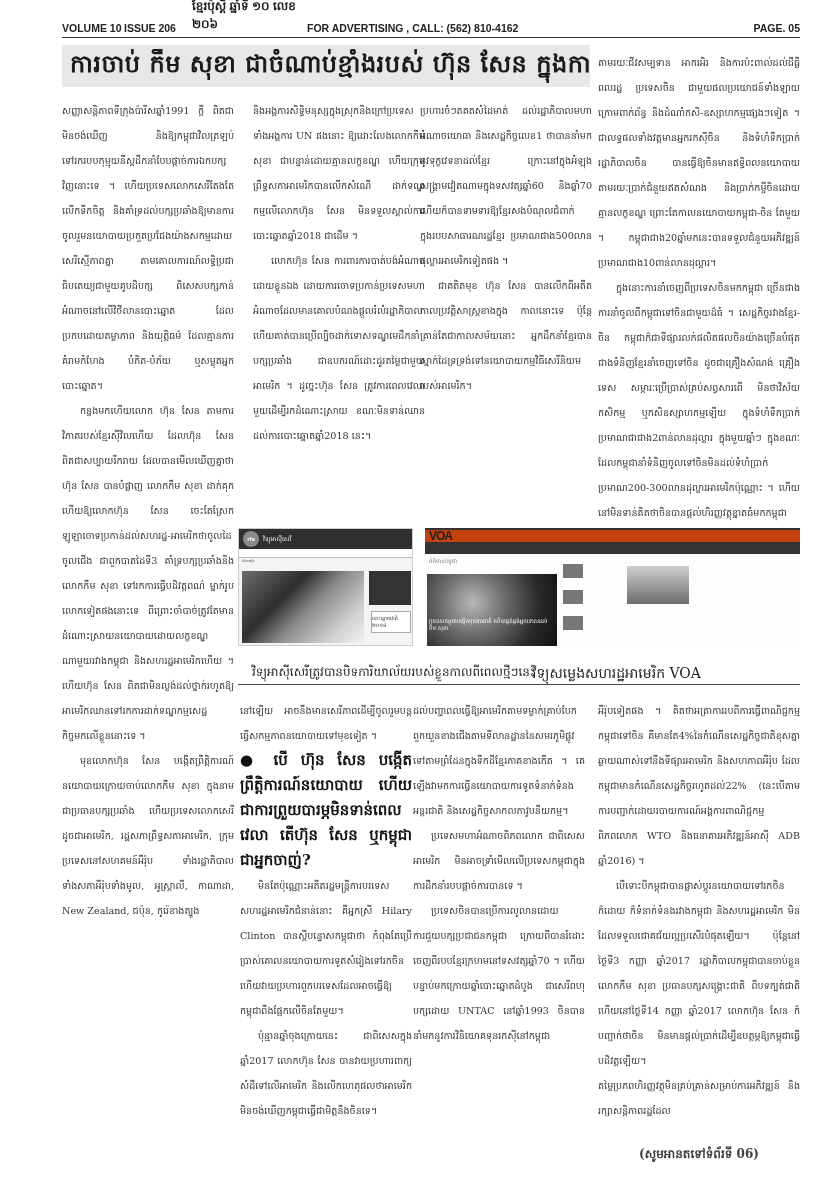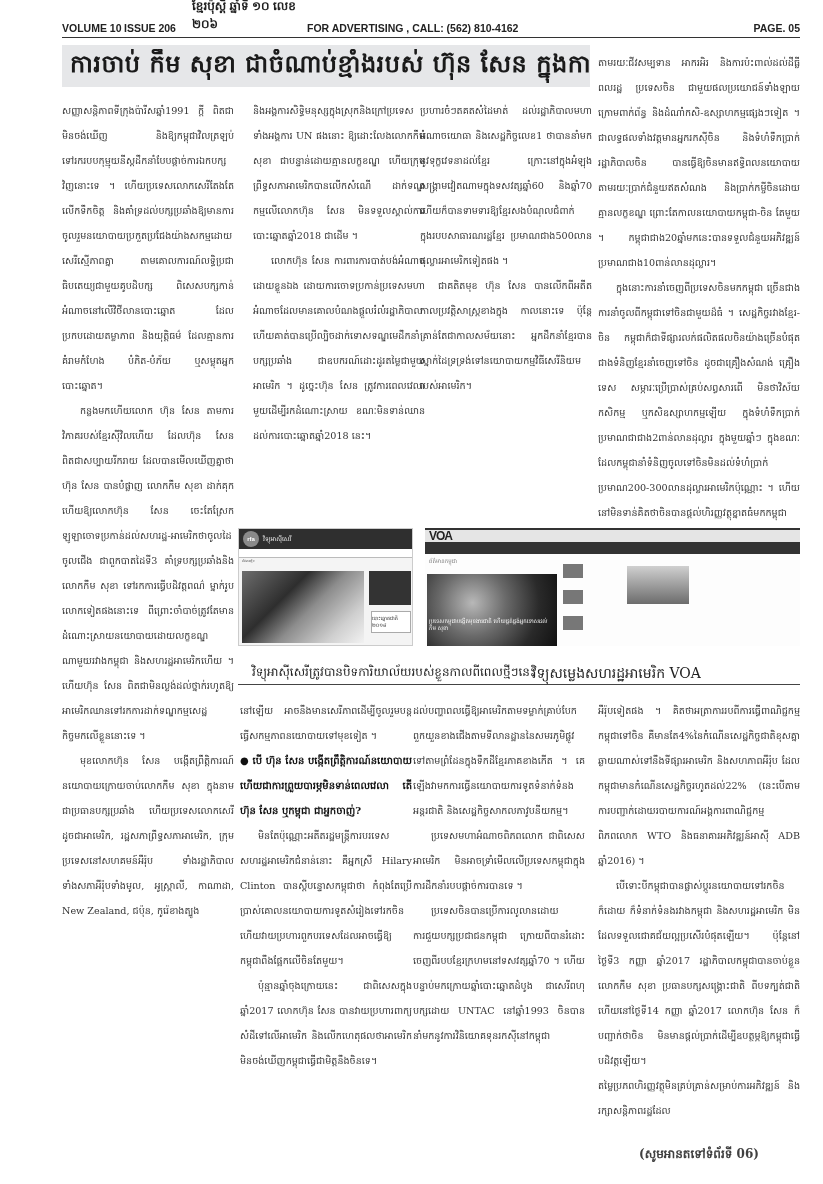--- a/index.html
+++ b/index.html
@@ -32,38 +32,38 @@
   }
   .col p { margin-bottom: 0; text-indent: 0; }
   .col p.ind { text-indent: 18px; }
   .col1 { left: 62px; top: 98px; width: 172px; height: 1070px; }
   .col2 { left: 253px; top: 98px; width: 172px; height: 425px; }
   .col3 { left: 420px; top: 98px; width: 172px; height: 425px; }
   .col4 { left: 598px; top: 50px; width: 202px; height: 475px; }
   .col2b { left: 240px; top: 698px; width: 172px; height: 480px; }
   .col3b { left: 413px; top: 698px; width: 172px; height: 480px; }
   .col4b { left: 598px; top: 698px; width: 202px; height: 440px; }
-  .subhead { font-weight: bold; font-size: 10px; color: #111; text-indent: 10px; }
+  .subhead { font-weight: bold; font-size: 15px; color: #111; text-indent: 10px; }
   .continued {
     position: absolute; left: 598px; top: 1146px; width: 202px; text-align: center;
     font-weight: bold; font-size: 12px; color: #404040;
   }
   
   .shots { position: absolute; left: 238px; top: 528px; width: 562px; height: 150px; }
   .shot-rfa { position: absolute; left: 0; top: 0; width: 175px; height: 118px; background: #f4f4f4; border: 1px solid #ccc; overflow: hidden; }
   .rfa-bar { height: 20px; background: #2f2f2f; display: flex; align-items: center; padding-left: 4px; }
   .rfa-logo { width: 16px; height: 16px; border-radius: 50%; background: #8a8a8a; color: #fff; font-size: 6px; display: flex; align-items: center; justify-content: center; font-family: "Liberation Sans", sans-serif; font-weight: bold; }
   .rfa-name { color: #eee; font-size: 6px; margin-left: 4px; }
   .rfa-nav { height: 9px; background: #fff; border-bottom: 1px solid #bbb; }
   .rfa-crumb { height: 8px; font-size: 3px; padding: 1px 3px; color: #444; }
   .rfa-photo { position: absolute; left: 3px; top: 42px; width: 122px; height: 72px; background: linear-gradient(135deg, #6d6d6d 0%, #2e2e2e 35%, #8c8c8c 55%, #cfcfcf 80%, #f2f2f2 100%); }
   .rfa-side { position: absolute; left: 130px; top: 42px; width: 42px; height: 34px; background: #333; }
   .rfa-badge { position: absolute; left: 132px; top: 82px; width: 40px; height: 22px; background: #fff; border: 1px solid #aaa; font-size: 5px; display: flex; align-items: center; justify-content: center; color: #333; }
   .shot-voa { position: absolute; left: 187px; top: 0; width: 375px; height: 118px; background: #fdfdfd; overflow: hidden; }
-  .voa-top { height: 14px; background: #e5e5e5; border-top: 2px solid #333; display: flex; align-items: center; }
+  .voa-top { height: 14px; background: #c2410c; border-top: 2px solid #333; display: flex; align-items: center; }
   .voa-logo { font-family: "Liberation Sans", sans-serif; font-weight: bold; font-size: 12px; color: #222; padding-left: 4px; letter-spacing: -1px; }
   .voa-nav { height: 12px; background: #333; }
   .voa-section { font-size: 5.5px; color: #777; padding: 4px 4px; }
   .voa-photo { position: absolute; left: 2px; top: 46px; width: 130px; height: 72px; background: radial-gradient(circle at 35% 40%, #b8b8b8 0%, #6a6a6a 35%, #2a2a2a 70%, #111 100%); }
   .voa-caption { position: absolute; left: 4px; top: 90px; width: 126px; color: #fff; font-size: 5.5px; line-height: 7px; }
   .voa-thumbs { position: absolute; left: 138px; top: 36px; width: 60px; }
   .voa-thumb { width: 20px; height: 14px; background: #777; margin-bottom: 12px; }
   .voa-right { position: absolute; left: 202px; top: 30px; width: 62px; }
   .voa-right .img { width: 62px; height: 38px; background: linear-gradient(180deg, #d0d0d0, #6c6c6c); margin-top: 8px; }
   .cap-rfa { position: absolute; left: 252px; top: 664px; font-size: 12px; color: #222; }

